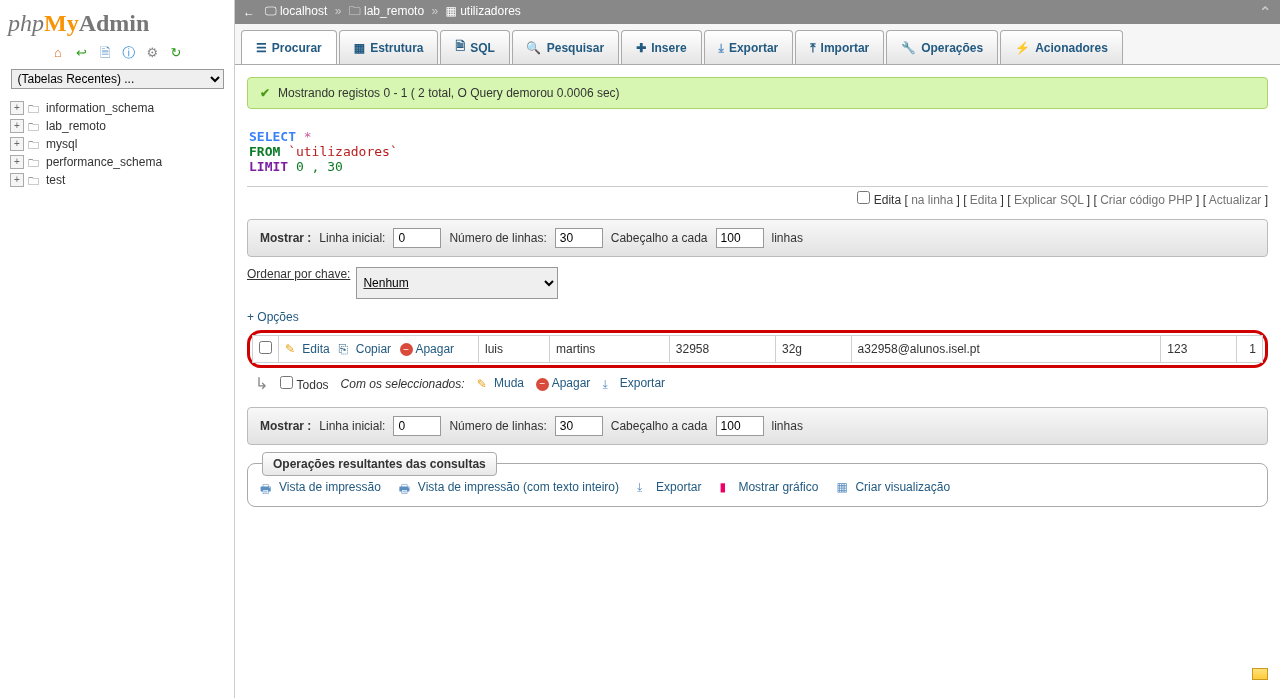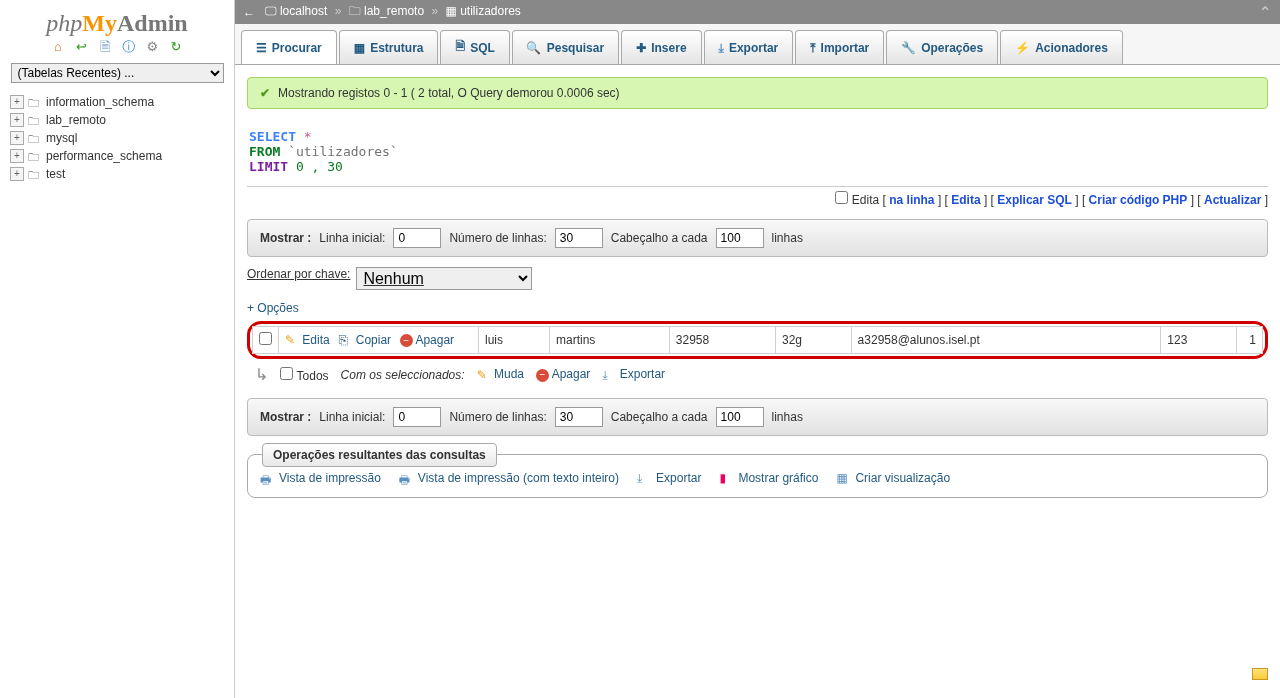--- a/index.html
+++ b/index.html
@@ -1,21 +1,21 @@
 <!DOCTYPE html>
 <html><head>
 <meta charset="utf-8">
 <style>
 * { box-sizing: border-box; margin: 0; padding: 0; }
 body { font-family: Arial, sans-serif; font-size: 13px; color: #333; background: #fff; }
 .layout { display: flex; height: 698px; }
 
 
 .sidebar { width: 235px; background: #fff; padding: 10px 8px; border-right: 1px solid #ccc; }
-.logo { text-align: center; font-size: 24px; font-weight: bold; font-family: Georgia, serif; }
+.logo { margin-bottom: 6px; font-size: 24px; font-weight: bold; font-family: Georgia, serif; }
 .logo .p1 { color: #777; font-style: italic; font-weight: normal; }
 .logo .p2 { color: #f89406; }
 .logo .p3 { color: #777; }
 .icon-row { text-align: center; margin-bottom: 8px; }
 .icon-row span { display: inline-block; width: 16px; height: 16px; margin: 0 2px; font-size: 13px; }
 .recent-select { width: 213px; margin: 0 auto 10px; display: block; font-size: 12px; padding: 1px 2px; border: 1px solid #999; }
 .db-tree { list-style: none; padding: 0; }
 .db-tree li { padding: 2px 0 2px 2px; font-size: 12px; display: flex; align-items: center; }
 .tree-toggle { display: inline-block; width: 14px; height: 14px; border: 1px solid #aaa; text-align: center; line-height: 12px; font-size: 10px; margin-right: 4px; color: #666; background: #f5f5f5; }
 .db-icon { display: inline-block; width: 14px; height: 14px; margin-right: 4px; font-size: 11px; }
@@ -35,34 +35,34 @@
 
 .content { padding: 12px; }
 
 .msg-success { background: #d7f6b2; border: 1px solid #a8d468; border-radius: 4px; padding: 8px 12px; margin-bottom: 14px; display: flex; align-items: center; gap: 8px; font-size: 12px; }
 .msg-success .check { color: #4a9b17; font-weight: bold; }
 
 .sql-box { background: #fff; padding: 6px 2px; margin-bottom: 6px; font-family: monospace; font-size: 13px; }
 .sql-box .kw { color: #3b82f6; font-weight: bold; }
 .sql-box .kw2 { color: #0a7b25; font-weight: bold; }
 .sql-box .kw3 { color: #7a1fa2; font-weight: bold; }
-.sql-box .ident { color: #737373; }
+.sql-box .ident { color: #b91c1c; }
 .sql-box .num { color: #0a7b25; }
 .sql-box .star { color: #c85c9e; }
 
 .link-row { text-align: right; font-size: 12px; margin-bottom: 12px; border-top: 1px solid #ccc; padding-top: 4px; }
-.link-row a { color: #1d4ed8; text-decoration: none; font-weight: bold; }
+.link-row a { color: #737373; text-decoration: none; }
 .link-row .bracket { color: #333; }
 
 .show-bar { background: linear-gradient(#f8f8f8, #e2e2e2); border: 1px solid #bbb; border-radius: 4px; padding: 8px 12px; margin-bottom: 10px; font-size: 12px; display: flex; align-items: center; gap: 8px; }
 .show-bar .lbl { font-weight: bold; }
 .show-bar input { width: 48px; padding: 2px 4px; border: 1px solid #999; font-size: 12px; }
 
 .sort-row { font-size: 12px; margin-bottom: 10px; display: flex; align-items: flex-start; gap: 6px; text-decoration: underline; }
-.sort-row select { font-size: 16px; padding: 1px 2px; border: 1px solid #999; width: 176px; }
+.sort-row select { font-size: 12px; padding: 7px 2px; border: 1px solid #999; width: 202px; }
 
 .options-link { color: #235a81; font-size: 12px; text-decoration: none; display: inline-block; margin-bottom: 6px; }
 
 .highlight-box { border: 3px solid #d10000; border-radius: 14px; padding: 2px; margin-bottom: 6px; }
 
 table.data { width: 100%; border-collapse: collapse; font-size: 12px; }
 table.data td { border: 1px solid #d0d0d0; padding: 5px 6px; background: #fff; }
 table.data td.action a { color: #235a81; text-decoration: none; margin-right: 2px; }
 
 .select-row { font-size: 12px; margin-bottom: 14px; display: flex; align-items: center; gap: 12px; padding-left: 8px; }

